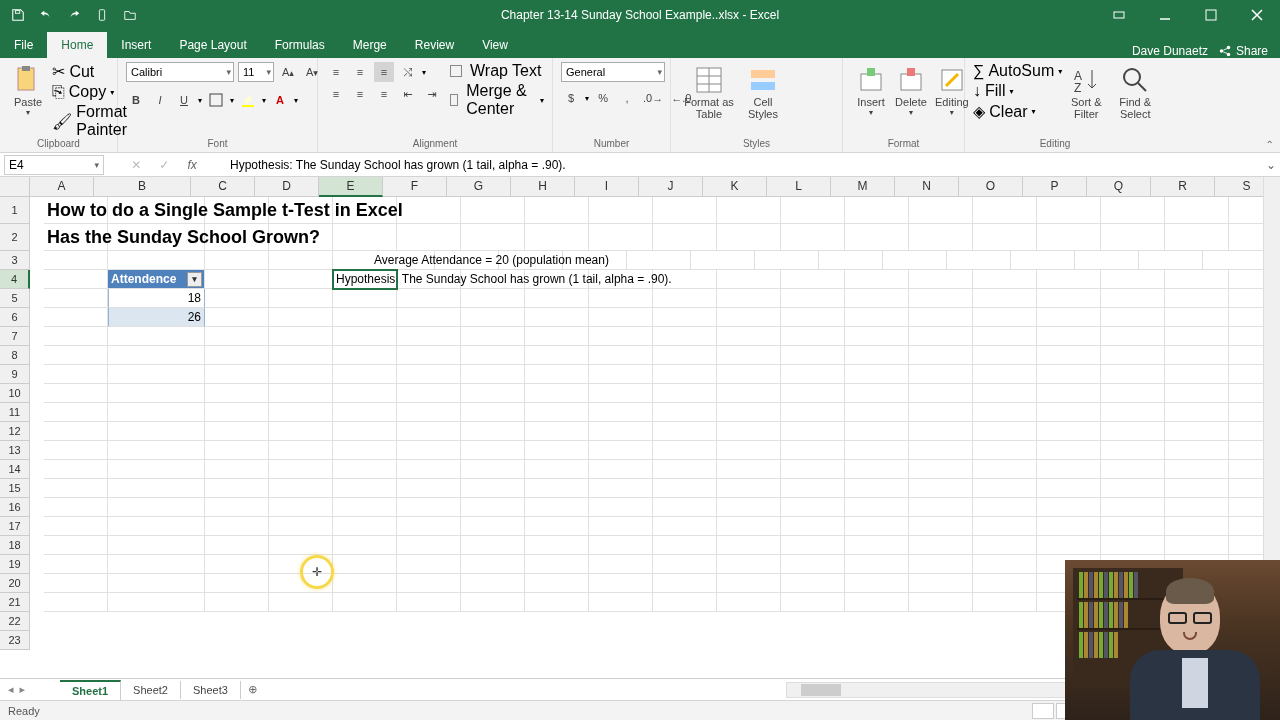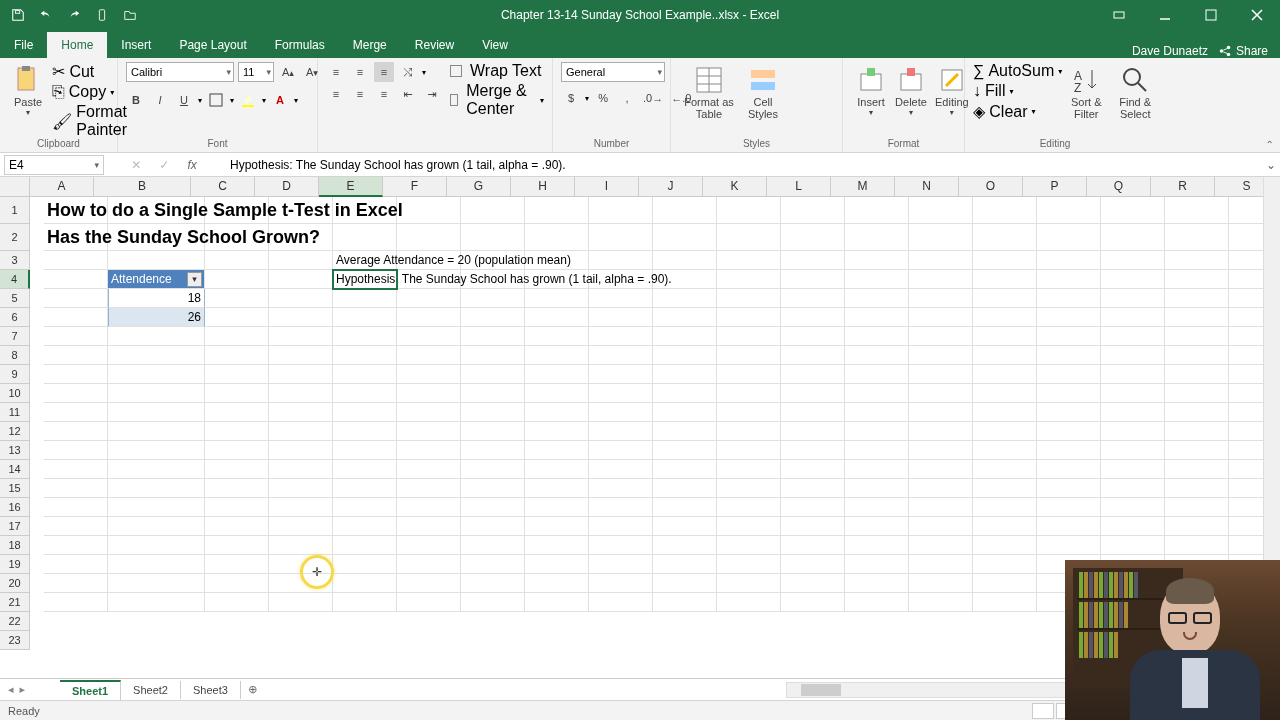--- a/index.html
+++ b/index.html
@@ -54,21 +54,21 @@
 .colhead.sel { background:#d3e3d4; border-bottom:2px solid #217346; }
 .rowheads { position:absolute; left:0; top:20px; width:30px; }
 .rowhead { height:19px; background:#f0f0f0; border-right:1px solid #ccc; border-bottom:1px solid #ccc; font-size:11px; color:#333; text-align:center; line-height:19px; }
 .rowhead.sel { background:#d3e3d4; border-right:2px solid #217346; }
 .rowhead.big { height:27px; line-height:27px; }
 .cells { position:absolute; left:30px; top:20px; }
 .cellrow { display:flex; height:19px;padding-left:14px; }
 .cellrow.big { height:27px; }
 .cell { border-right:1px solid #e0e0e0; border-bottom:1px solid #e0e0e0; font-size:12px; padding:0 3px; line-height:18px; overflow:visible; white-space:nowrap; }
 .cell.heading { font-size:18px; font-weight:bold; line-height:26px; }
-.cell.tblhead { background:#4f81bd; color:#fff; font-weight:normal; position:relative; }
+.cell.tblhead { background:#4f81bd; color:#fff; font-weight:bold; position:relative; }
 .cell.tblhead .dd { position:absolute; right:2px; top:2px; width:15px; height:15px; background:#eee; border:1px solid #999; font-size:9px; text-align:center; line-height:13px; color:#333; }
 .cell.band2 { background:#fff; border-left:1px solid #95b3d7; border-right:1px solid #95b3d7; }
 .cell.band1b { background:#dce6f1; border-left:1px solid #95b3d7; border-right:1px solid #95b3d7; }
 .cell.tlast { border-bottom:1px solid #95b3d7; }
 .cell.num { text-align:right; }
 .cell.sel { outline:2px solid #217346; outline-offset:-1px; }
 .scroll-v { position:absolute; right:0; top:0; bottom:0; width:17px; background:#f0f0f0; border-left:1px solid #ddd; }
 .sheettabs { height:22px; background:#fff; border-top:1px solid #ccc; display:flex; align-items:center; font-size:11px; }
 .st-nav { width:60px; display:flex; gap:6px; padding-left:8px; color:#888; }
 .stab { padding:3px 12px; border-right:1px solid #ccc; color:#444; }
@@ -280,20 +280,21 @@
             <span class="chk"></span>
             <span>Wrap Text</span>
           </div>
         <div class="mini-row">
             <span class="chk"></span>
             <span>Merge &amp; Center</span> 
             <span style="font-size:8px">▾</span>
           </div>
       </div>
     </div>
+    <div class="rgroup-label">Alignment</div>
   </div>
 
   <div class="rgroup" style="width:118px">
     <div class="rgroup-body" style="flex-direction:column;gap:6px">
       <div class="fake-combo" style="width:104px">General</div>
       <div class="mini-row">
         <span class="mini-btn">$</span>
           <span style="font-size:8px">▾</span>
         <span class="mini-btn">%</span>
         <span class="mini-btn">,</span>
@@ -513,21 +514,21 @@
         <div class="cell" style="width: 64px;"></div>
         <div class="cell" style="width: 64px;"></div>
         <div class="cell" style="width: 64px;"></div>
         <div class="cell" style="width: 64px;"></div>
       </div>
       <div class="cellrow">
         <div class="cell" style="width: 64px;"></div>
         <div class="cell" style="width: 97px;"></div>
         <div class="cell" style="width: 64px;"></div>
         <div class="cell" style="width: 64px;"></div>
-        <div class="cell" style="width: 64px; position: relative; z-index: 2;">Average Attendance = 20 (population mean)</div>
+        <div class="cell" style="width: 64px; position: relative; z-index: 2; margin-left: 38px;">Average Attendance = 20 (population mean)</div>
         <div class="cell" style="width: 64px;"></div>
         <div class="cell" style="width: 64px;"></div>
         <div class="cell" style="width: 64px;"></div>
         <div class="cell" style="width: 64px;"></div>
         <div class="cell" style="width: 64px;"></div>
         <div class="cell" style="width: 64px;"></div>
         <div class="cell" style="width: 64px;"></div>
         <div class="cell" style="width: 64px;"></div>
         <div class="cell" style="width: 64px;"></div>
         <div class="cell" style="width: 64px;"></div>

